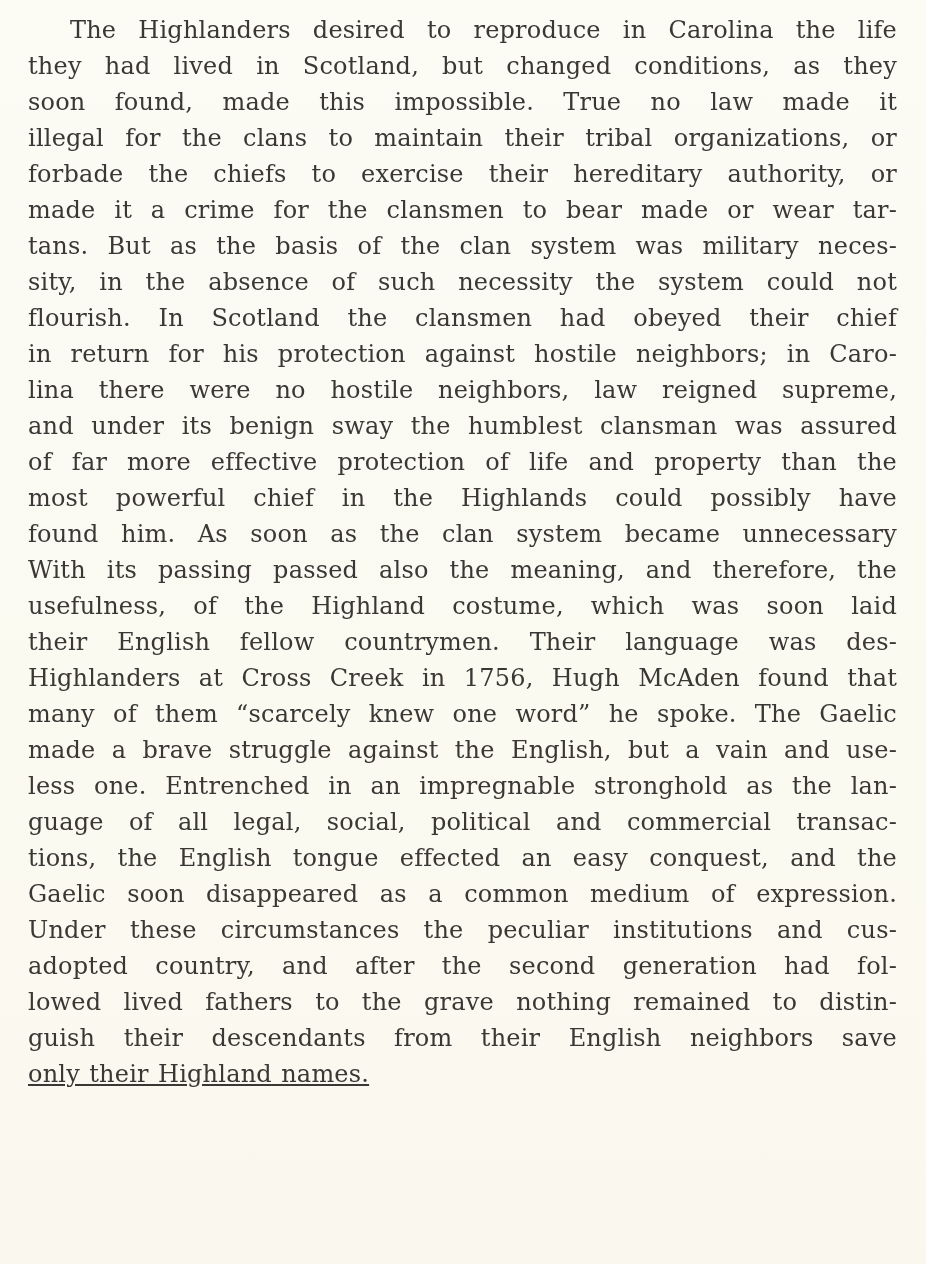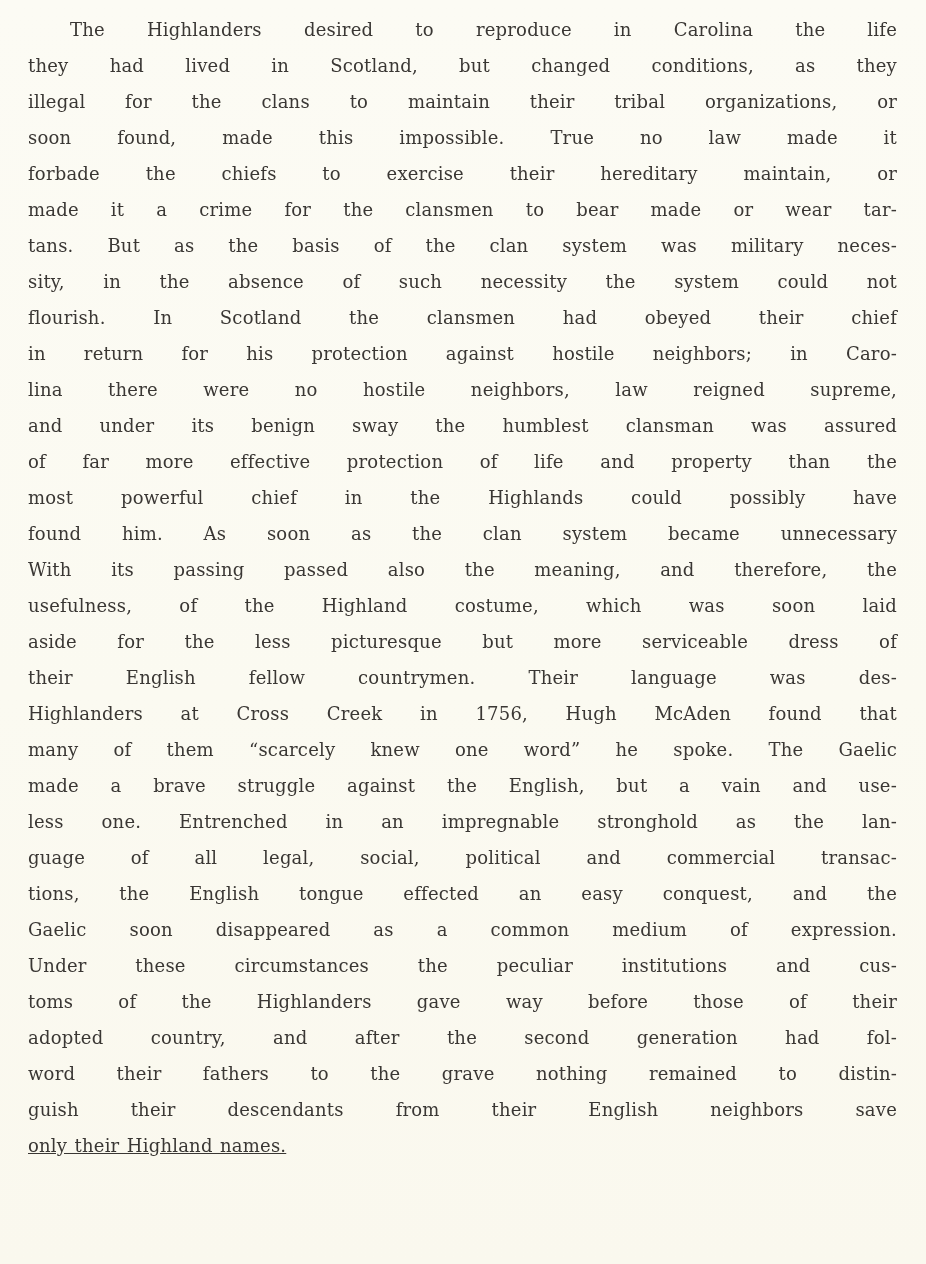--- a/index.html
+++ b/index.html
@@ -11,21 +11,21 @@
     position: relative;
     width: 926px;
     height: 1264px;
     box-sizing: border-box;
     padding: 12px 29px 0 28px;
     background: linear-gradient(180deg, #fcfbf4 0%, #fbfaf1 55%, #faf8ee 100%);
     overflow: hidden;
   }
   .text-block {
     font-family: "DejaVu Serif", "Liberation Serif", serif;
-    font-size: 18px;
+    font-size: 24px;
     color: #3a3734;
     letter-spacing: 0.2px;
     word-spacing: 1.5px;
     text-rendering: optimizeLegibility;
   }
   .line {
     height: 36px;
     line-height: 36px;
     text-align: justify;
     text-align-last: justify;
@@ -39,44 +39,42 @@
     text-decoration: underline;
   }
 </style>
 </head>
 <body>
 
 <div class="scan-page">
   <div class="text-block" id="lines-container">
       <div class="line indent">The Highlanders desired to reproduce in Carolina the life</div>
       <div class="line">they had lived in Scotland, but changed conditions, as they</div>
+      <div class="line">soon found, made this impossible.  True no law made it</div>
       <div class="line">illegal for the clans to maintain their tribal organizations, or</div>
-      <div class="line">soon found, made this impossible.  True no law made it</div>
-      <div class="line">forbade the chiefs to exercise their hereditary maintain, or</div>
+      <div class="line">forbade the chiefs to exercise their hereditary authority, or</div>
       <div class="line">made it a crime for the clansmen to bear made or wear tar-</div>
       <div class="line">tans.  But as the basis of the clan system was military neces-</div>
       <div class="line">sity, in the absence of such necessity the system could not</div>
       <div class="line">flourish.  In Scotland the clansmen had obeyed their chief</div>
       <div class="line">in return for his protection against hostile neighbors; in Caro-</div>
       <div class="line">lina there were no hostile neighbors, law reigned supreme,</div>
       <div class="line">and under its benign sway the humblest clansman was assured</div>
       <div class="line">of far more effective protection of life and property than the</div>
       <div class="line">most powerful chief in the Highlands could possibly have</div>
       <div class="line">found him.  As soon as the clan system became unnecessary</div>
       <div class="line">With its passing passed also the meaning, and therefore, the</div>
       <div class="line">usefulness, of the Highland costume, which was soon laid</div>
-      <div class="line">aside for the less picturesque but more serviceable dress of</div>
       <div class="line">their English fellow countrymen.  Their language was des-</div>
       <div class="line">Highlanders at Cross Creek in 1756, Hugh McAden found that</div>
       <div class="line">many of them “scarcely knew one word” he spoke.  The Gaelic</div>
       <div class="line">made a brave struggle against the English, but a vain and use-</div>
       <div class="line">less one.  Entrenched in an impregnable stronghold as the lan-</div>
       <div class="line">guage of all legal, social, political and commercial transac-</div>
       <div class="line">tions, the English tongue effected an easy conquest, and the</div>
       <div class="line">Gaelic soon disappeared as a common medium of expression.</div>
       <div class="line">Under these circumstances the peculiar institutions and cus-</div>
-      <div class="line">toms of the Highlanders gave way before those of their</div>
       <div class="line">adopted country, and after the second generation had fol-</div>
-      <div class="line">word their fathers to the grave nothing remained to distin-</div>
+      <div class="line">lowed lived fathers to the grave nothing remained to distin-</div>
       <div class="line">guish their descendants from their English neighbors save</div>
       <div class="line last">only their Highland names.</div>
     </div>
 </div>
 
 </body></html>

